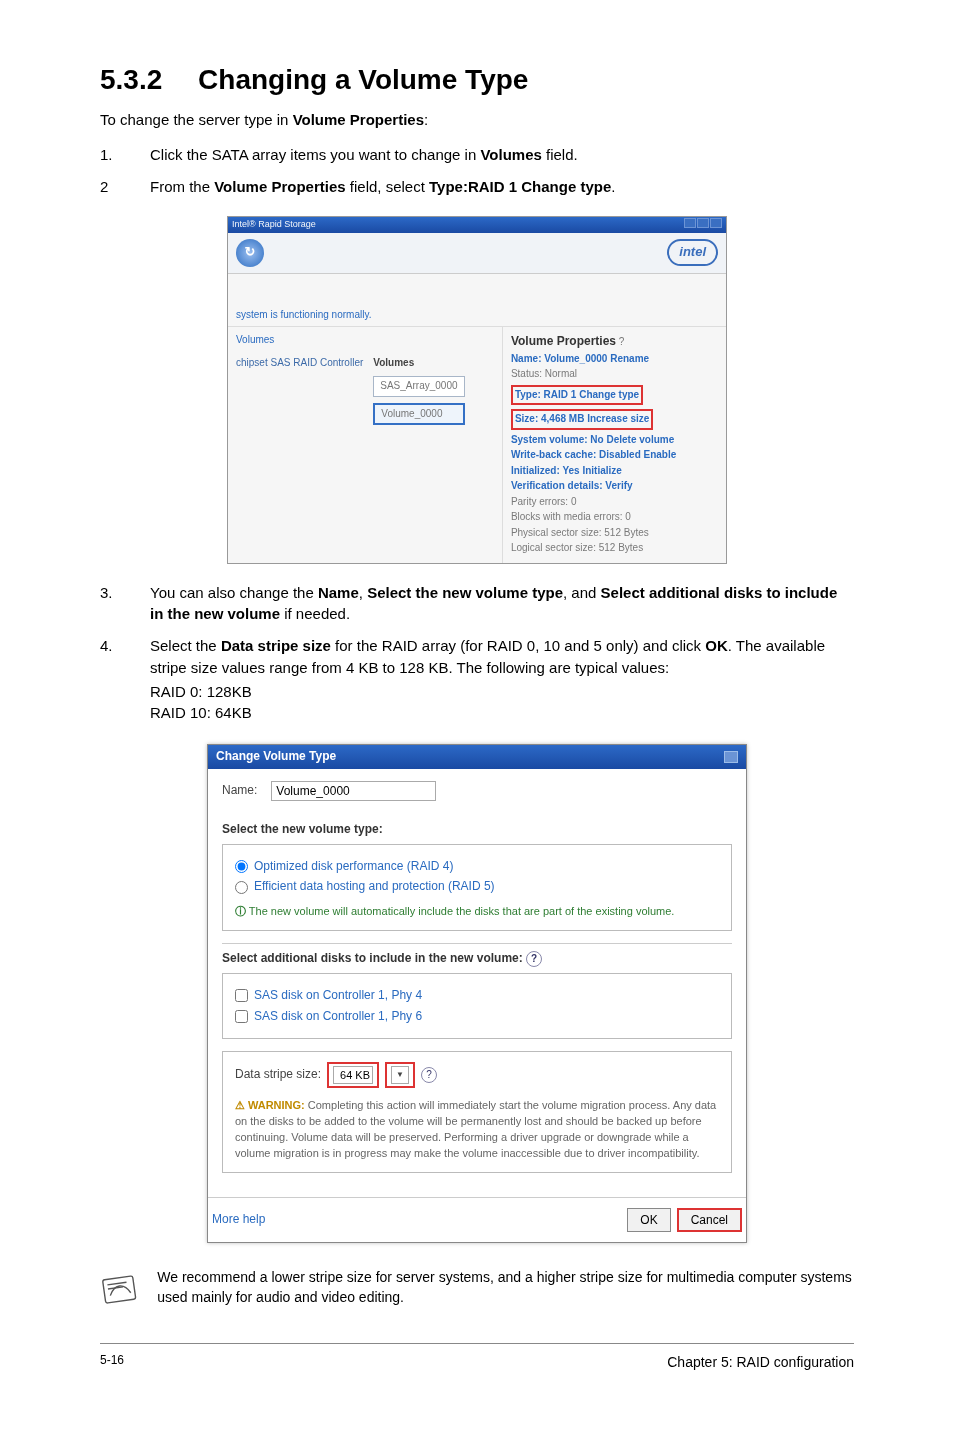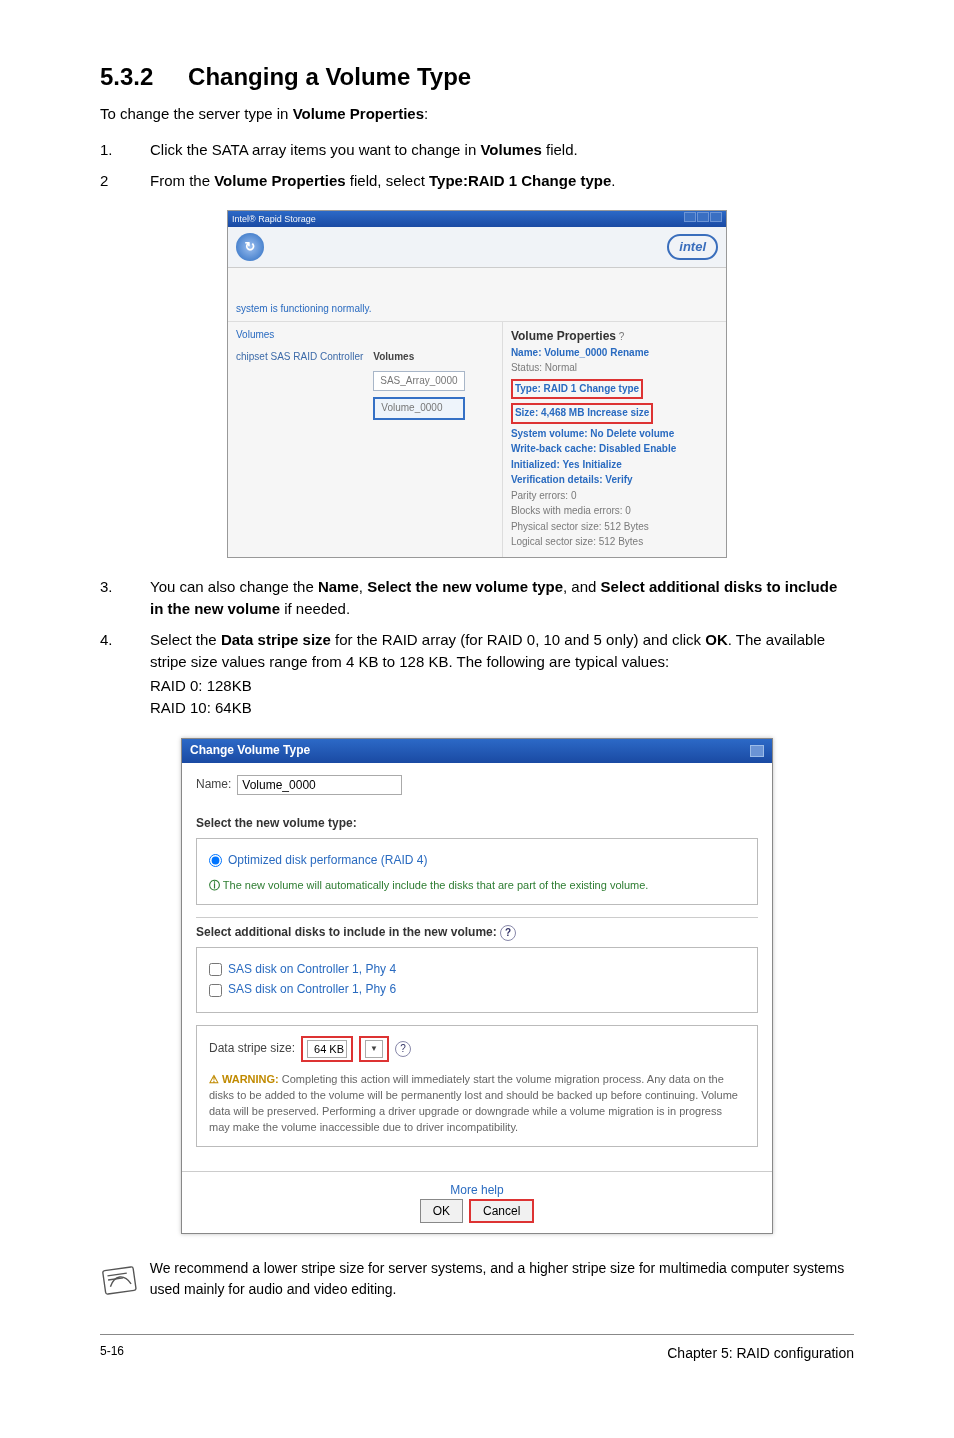--- a/index.html
+++ b/index.html
@@ -6,21 +6,21 @@
     body {
       font-family: Arial, Helvetica, sans-serif;
       background: #fff;
       width: 954px;
       padding: 60px 100px 40px 100px;
       font-size: 14px;
       color: #000;
       line-height: 1.45;
     }
     h2 {
-      font-size: 24px;
+      font-size: 28px;
       font-weight: bold;
       margin-bottom: 8px;
     }
     .section-number { margin-right: 28px; }
     .intro { font-size: 15px; margin-bottom: 14px; }
     .intro b { font-weight: bold; }
     ol.steps { list-style: none; margin-left: 0; }
     ol.steps > li {
       display: flex;
       margin-bottom: 10px;
@@ -85,58 +85,58 @@
       border-left:1px solid #ddd;
       padding:6px 8px;
     }
     .shot1 .rtitle{font-weight:bold;color:#333;font-size:12px;}
     .shot1 .rlink{color:#2a6bc0;font-weight:bold;}
     .shot1 .redbox{border:2px solid #d33;padding:1px 2px;display:inline-block;margin:2px 0;}
     .shot1 .rline{margin:1px 0;color:#7a7a7a;}
 
     
     .shot2 {
-      width:592px;
+      width:540px;
       margin:20px auto 24px auto;
       border:1px solid #888;
       background:#fff;
       font-size:12px;
       color:#444;
       box-shadow:0 0 4px rgba(0,0,0,0.25);
     }
     .shot2 .titlebar2{
       background:linear-gradient(#2c69c7,#1a4aa3);
       color:#fff;font-weight:bold;
       padding:3px 8px;font-size:12px;
       display:flex;justify-content:space-between;align-items:center;
     }
     .shot2 .titlebar2 .xbtn{width:14px;height:12px;background:#6b94d5;border:1px solid #9cbce8;}
     .shot2 .pad{padding:12px 14px;}
-    .shot2 .namerow{display:flex;align-items:center;gap:6px;margin-bottom:14px;}
+    .shot2 .namerow{display:flex;align-items:center;gap:14px;margin-bottom:14px;}
     .shot2 .sectionhead{font-weight:bold;color:#333;padding:6px 0;border-top:1px solid #ccc;}
     .shot2 .sectionhead.first{border-top:none;}
     .shot2 .panel{border:1px solid #bbb;padding:10px 12px;margin-bottom:12px;}
     .shot2 .radio-row,.shot2 .check-row{display:flex;align-items:center;gap:6px;margin:3px 0;color:#2a6bc0;}
     .shot2 .hint{color:#2e7d32;margin-top:8px;font-size:11px;}
     .shot2 .striperow{display:flex;align-items:center;gap:6px;}
     .shot2 .redoutline{border:2px solid #d33;padding:2px 4px;}
     .shot2 .stripeinput{width:40px;height:18px;border:1px solid #aaa;font-size:11px;text-align:right;padding:0 2px;}
     .shot2 .dropbtn{width:18px;height:18px;border:1px solid #aaa;display:flex;align-items:center;justify-content:center;font-size:8px;}
     .shot2 .helpicon{width:16px;height:16px;border-radius:50%;border:1px solid #88a;display:inline-flex;align-items:center;justify-content:center;color:#336;font-size:10px;}
     .shot2 .warning{margin-top:10px;font-size:11px;color:#666;}
     .shot2 .warning b{color:#c08a00;}
-    .shot2 .footer{border-top:1px solid #ccc;padding:10px 4px;display:flex;justify-content:space-between;align-items:center;flex-direction:column;}
+    .shot2 .footer{border-top:1px solid #ccc;padding:10px 4px;display:flex;justify-content:space-between;align-items:center;}
     .shot2 .actions{display:flex;gap:6px;}
     .shot2 .btn{border:1px solid #888;padding:3px 12px;font-size:12px;background:#f1f1f1;cursor:pointer;}
     .shot2 .btn.primary{border:2px solid #d33;}
 
     
     .note {
       display:flex;
-      gap:8px;
+      gap:16px;
       margin-top:16px;
       font-size:14px;
       align-items:flex-start;
     }
     .note .icon {
       width:56px;height:46px;
       transform:rotate(-8deg);
     }
     .note .icon svg{width:100%;height:100%;}
 
@@ -247,20 +247,24 @@
       <span>Name:</span>
       <input type="text" style="flex: 0 0 160px; height: 20px; border: 1px solid rgb(170, 170, 170); padding: 0px 4px; font-size: 12px;" value="Volume_0000">
     </div>
 
     <div class="sectionhead first">Select the new volume type:</div>
     <div class="panel">
       <div class="radio-row">
         <input type="radio" checked="" style="">
         <span>Optimized disk performance (RAID 4)</span>
       </div>
+      <div class="radio-row">
+        <input type="radio" style="">
+        <span>Efficient data hosting and protection (RAID 5)</span>
+      </div>
       <div class="hint">
         <span style="color:#2e7d32;font-weight:bold;">ⓘ</span>
         <span>The new volume will automatically include the disks that are part of the existing volume.</span>
       </div>
     </div>
 
     <div class="sectionhead">
       <span>Select additional disks to include in the new volume:</span>
       <span class="helpicon">?</span>
     </div>

